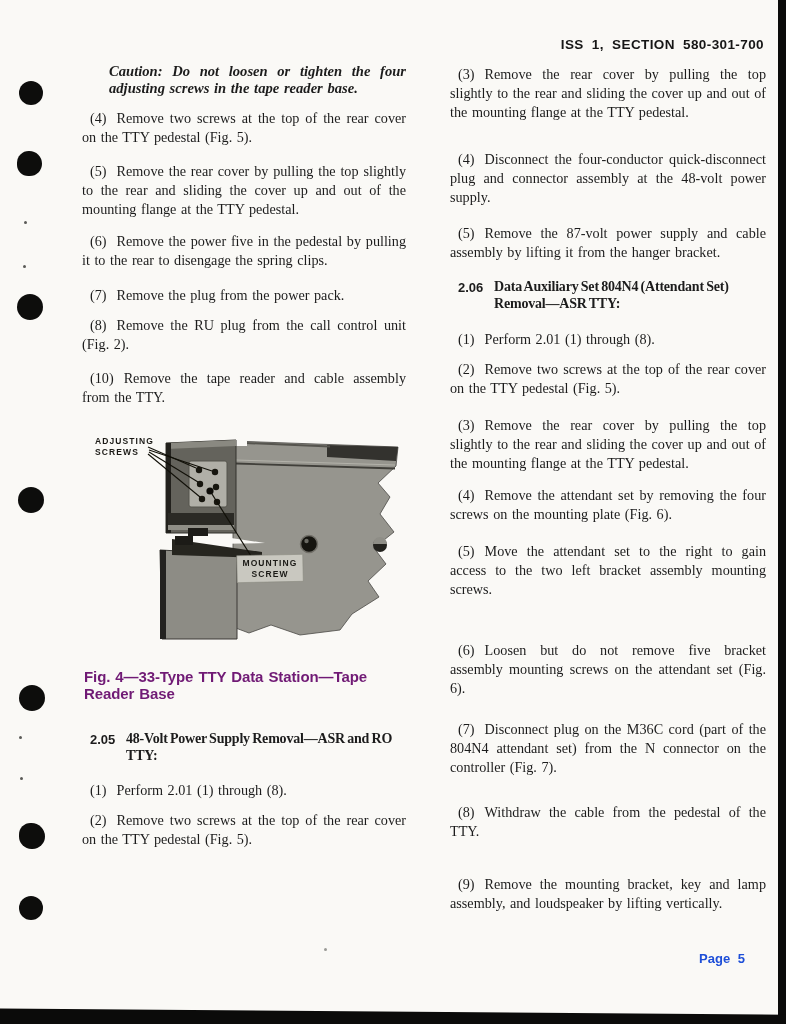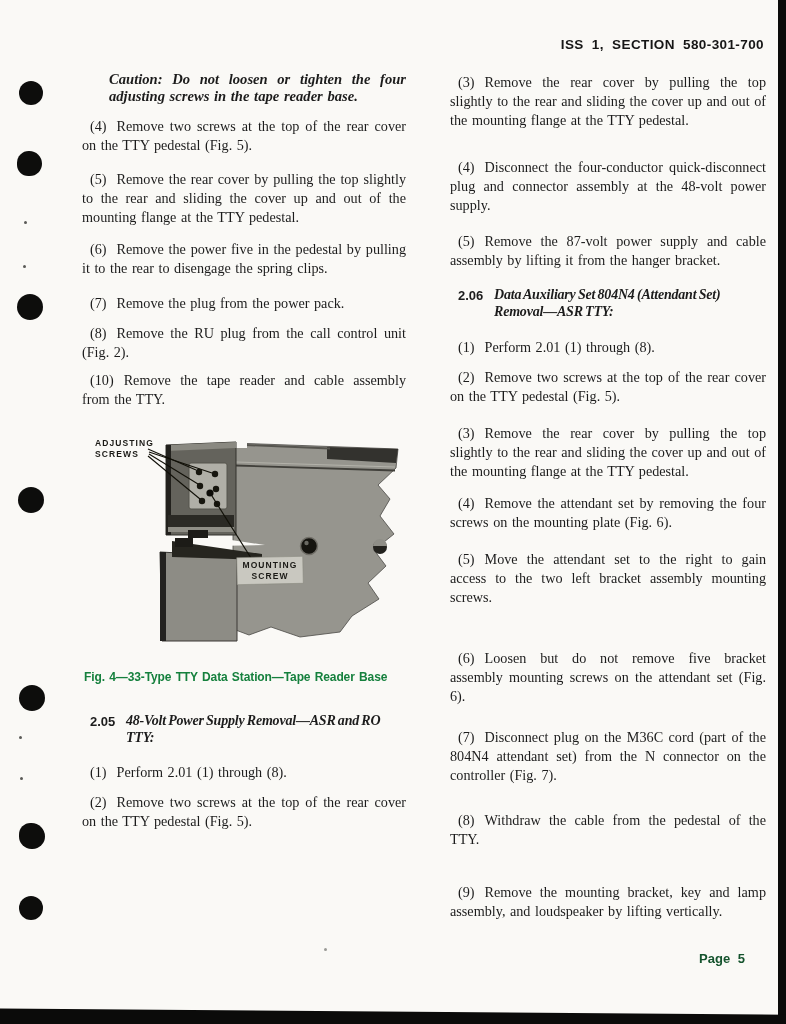--- a/index.html
+++ b/index.html
@@ -15,44 +15,44 @@
     clip-path:polygon(0 30%, 100% 58%, 100% 100%, 0 100%); }
   .dot { position:absolute; background:#0d0d0c; border-radius:50%; }
   .speck { position:absolute; background:#5a5a57; border-radius:50%; width:3px; height:3px; }
 
   
   .hdr { position:absolute; top:37px; right:22px;
     font-family:"Liberation Sans","DejaVu Sans",sans-serif;
     font-weight:bold; font-size:13.5px; letter-spacing:.4px; word-spacing:4px; color:#161616; }
   .ftr { position:absolute; top:951px; right:41px;
     font-family:"Liberation Sans","DejaVu Sans",sans-serif;
-    font-weight:bold; font-size:13px; word-spacing:4px; color:#14532d; }
+    font-weight:bold; font-size:13px; word-spacing:4px; color:#1d4ed8; }
 
   
-  .col { position:absolute; top:66px; }
+  .col { position:absolute; top:58px; }
   .col-left  { left:82px;  width:324px; }
   .col-right { left:450px; width:316px; }
 
   p { margin:0; }
   .step { text-align:justify; text-indent:8px; font-size:14.2px; line-height:19px; word-spacing:1px; }
   .step .num { padding-right:10px; }
   .caution { margin-left:27px; margin-top:5px; font-weight:bold; font-style:italic;
     font-size:14.6px; line-height:16.5px; text-align:justify; word-spacing:1px; }
   .sect { display:flex; }
   .sect .snum { flex:0 0 36px; margin-left:8px;
     font-family:"Liberation Sans","DejaVu Sans",sans-serif;
     font-weight:bold; font-size:13px; padding-top:2px; }
-  .sect .stitle { flex:1; font-weight:bold; font-style:italic; font-size:14px;
+  .sect .stitle { flex:1; font-weight:bold; font-size:14px;
     line-height:17px; letter-spacing:-.2px; word-spacing:-1px; }
 
   
   .figwrap { margin-top:23px; margin-left:6px; width:322px; height:224px; }
   .figcaption { margin-top:14px; margin-left:2px;
     font-family:"Liberation Sans","DejaVu Sans",sans-serif;
-    font-weight:bold; font-size:12px; letter-spacing:-.1px; word-spacing:1px; color:#15803d; }
+    font-weight:bold; font-size:15px; letter-spacing:-.1px; word-spacing:1px; color:#701a75; }
   .figlabel { font-family:"Liberation Sans","DejaVu Sans",sans-serif;
     font-weight:bold; font-size:8.5px; letter-spacing:1.1px; fill:#1b1a16; }
 </style>
 </head>
 <body>
 
 <div class="page">
 
   <div class="dot" style="left:19px;top:81px;width:24px;height:24px;"></div>
   <div class="dot" style="left:17px;top:151px;width:25px;height:25px;border-radius:48% 52% 50% 46%;"></div>
@@ -74,21 +74,21 @@
 
   <div class="col col-left">
 
     <p class="caution">Caution: Do not loosen or tighten the four adjusting screws in the tape reader base.</p>
 
     <p class="step" style="margin-top:13px"><span class="num">(4)</span><span>Remove two screws at the top of the rear cover on the TTY pedestal (Fig. 5).</span></p>
     <p class="step" style="margin-top:15px"><span class="num">(5)</span><span>Remove the rear cover by pulling the top slightly to the rear and sliding the cover up and out of the mounting flange at the TTY pedestal.</span></p>
     <p class="step" style="margin-top:13px"><span class="num">(6)</span><span>Remove the power five in the pedestal by pulling it to the rear to disengage the spring clips.</span></p>
     <p class="step" style="margin-top:16px"><span class="num">(7)</span><span>Remove the plug from the power pack.</span></p>
     <p class="step" style="margin-top:11px"><span class="num">(8)</span><span>Remove the RU plug from the call control unit (Fig. 2).</span></p>
-    <p class="step" style="margin-top:9px"><span class="num">(10)</span><span>Remove the tape reader and cable assembly from the TTY.</span></p>
+    <p class="step" style="margin-top:15px"><span class="num">(10)</span><span>Remove the tape reader and cable assembly from the TTY.</span></p>
 
     <div class="figwrap">
       <svg width="322" height="224" viewBox="88 490 322 224" xmlns="http://www.w3.org/2000/svg">
 
         <polygon points="233,501 398,507 396,526 378,543 390,557 380,574 394,592 374,608 386,624 368,641 379,657 352,674 340,690 300,695 271,685 249,693 233,687" fill="#96958e" stroke="#4a4945" stroke-width="0.8"></polygon>
 
         <polygon points="327,505 398,507 396,521 327,517" fill="#33322e"></polygon>
         <line x1="233" y1="502.5" x2="330" y2="506.5" stroke="#55544e" stroke-width="2"></line>
         <rect x="235" y="499" width="12" height="7" fill="#faf9f6"></rect>
 

